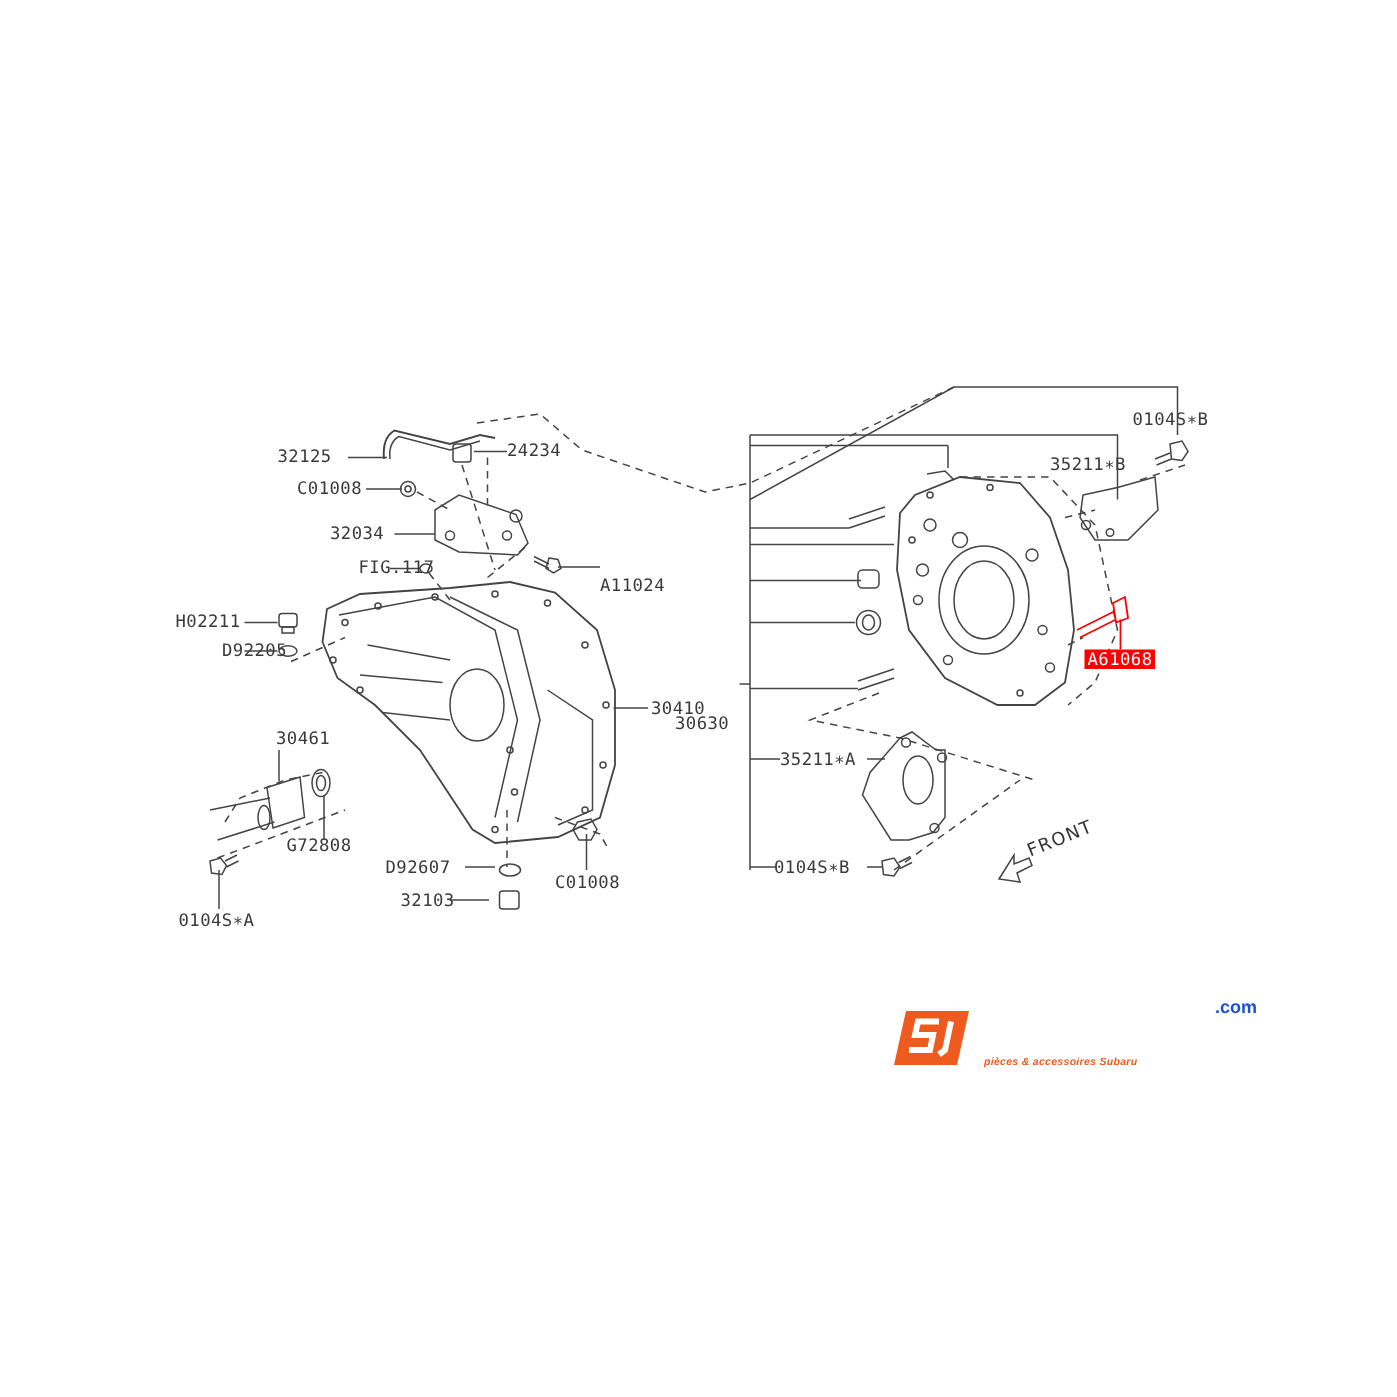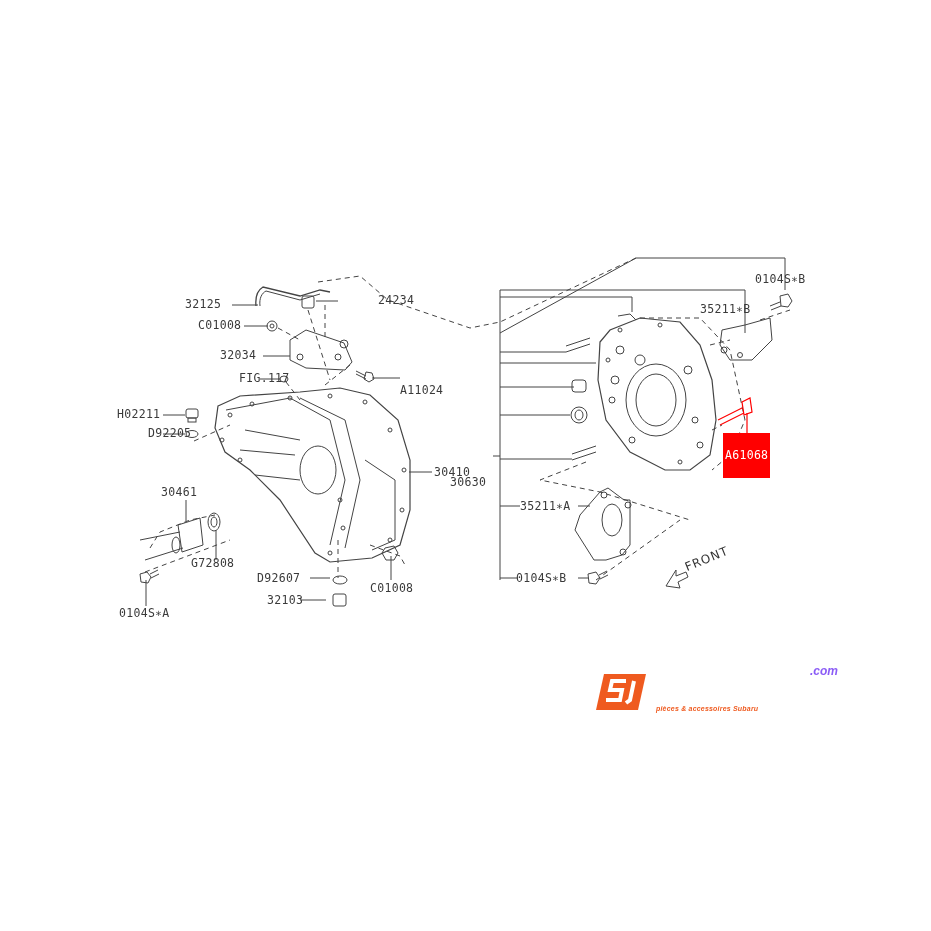--- a/index.html
+++ b/index.html
@@ -1,23 +1,23 @@
 <!DOCTYPE html>
 <html><head>
 <meta charset="utf-8">
 <style>
   html, body { margin:0; padding:0; background:#ffffff; }
   body { width:931px; height:931px; position:relative; overflow:hidden; font-family:"DejaVu Sans Mono", monospace; }
   #canvas { position:absolute; left:0; top:0; width:931px; height:931px; }
   .lbl { position:absolute; font-family:"DejaVu Sans Mono", "Liberation Mono", monospace; font-size:11.5px; color:#3a3a3a; letter-spacing:0.3px; white-space:nowrap; line-height:13px;text-align:center; }
-  .lbl.hl { background:#ff0000; color:#ffffff; padding:16px 2px; }
+  .lbl.hl { background:#ff0000; color:#ffffff; padding:0 2px; }
   .front { position:absolute; font-family:"DejaVu Sans", sans-serif; font-size:12px; color:#333; transform:rotate(-22deg); transform-origin:left bottom; letter-spacing:1px; }
   .logo { position:absolute; left:596px; top:670px; width:260px; height:50px; }
   .logo-text { position:absolute; left:54px; top:2px; font-family:"Liberation Sans", sans-serif; font-weight:bold; font-style:italic; font-size:33px; color:#6a6a6a; letter-spacing:-1px; text-shadow:1px 1px 0 #bbb; }
-  .logo-com { position:absolute; left:214px; top:-6px; font-family:"Liberation Sans", sans-serif; font-weight:bold; font-style:italic; font-size:12px; color:#8b5cf6;text-align:center; }
+  .logo-com { position:absolute; left:214px; top:-6px; font-family:"Liberation Sans", sans-serif; font-weight:bold; font-size:12px; color:#1d4ed8;text-align:center; }
   .logo-tag { position:absolute; left:60px; top:35px; font-family:"Liberation Sans", sans-serif; font-style:italic; font-weight:bold; font-size:7px; color:#ef5a1f; letter-spacing:0.2px; }
   .logo-mark { position:absolute; left:0; top:2px; width:50px; height:40px; }
 </style>
 </head>
 <body>
 
 <svg id="canvas" viewBox="0 0 931 931" xmlns="http://www.w3.org/2000/svg">
   <g fill="none" stroke="#444" stroke-width="1">
 
     <line x1="232" y1="305" x2="258" y2="305"></line>
@@ -189,28 +189,28 @@
 
     <polygon points="588,574 596,572 600,578 596,584 589,583"></polygon>
     <path d="M599,575 L607,571"></path>
       <path d="M600,579 L608,575"></path>
 
     <path d="M666,586 L676,570 L676,576 L686,572 L688,577 L678,582 L680,588 Z"></path>
   </g>
 </svg>
 
 <span class="lbl" style="left:185px;top:298px;">32125</span>
-<span class="lbl" style="left:338px;top:294px;margin-left:40px;">24234</span>
+<span class="lbl" style="left:338px;top:294px;">24234</span>
 <span class="lbl" style="left:198px;top:319px;">C01008</span>
 <span class="lbl" style="left:220px;top:349px;">32034</span>
 <span class="lbl" style="left:400px;top:384px;">A11024</span>
 <span class="lbl" style="left:210px;top:372px;margin-left:29px;">FIG.117</span>
 <span class="lbl" style="left:117px;top:408px;">H02211</span>
 <span class="lbl" style="left:112px;top:427px;padding-left:36px;">D92205</span>
-<span class="lbl" style="left:161px;top:486px;">30461</span>
+<span class="lbl" style="left:184px;top:486px;">30461</span>
 <span class="lbl" style="left:434px;top:466px;">30410</span>
 <span class="lbl" style="left:191px;top:557px;">G72808</span>
 <span class="lbl" style="left:257px;top:572px;">D92607</span>
 <span class="lbl" style="left:370px;top:582px;">C01008</span>
 <span class="lbl" style="left:267px;top:594px;">32103</span>
 <span class="lbl" style="left:119px;top:607px;">0104S∗A</span>
 <span class="lbl" style="left:755px;top:273px;">0104S∗B</span>
 <span class="lbl" style="left:700px;top:303px;">35211∗B</span>
 <span class="lbl hl" style="left:723px;top:433px;">A61068</span>
 <span class="lbl" style="left:450px;top:476px;">30630</span>

